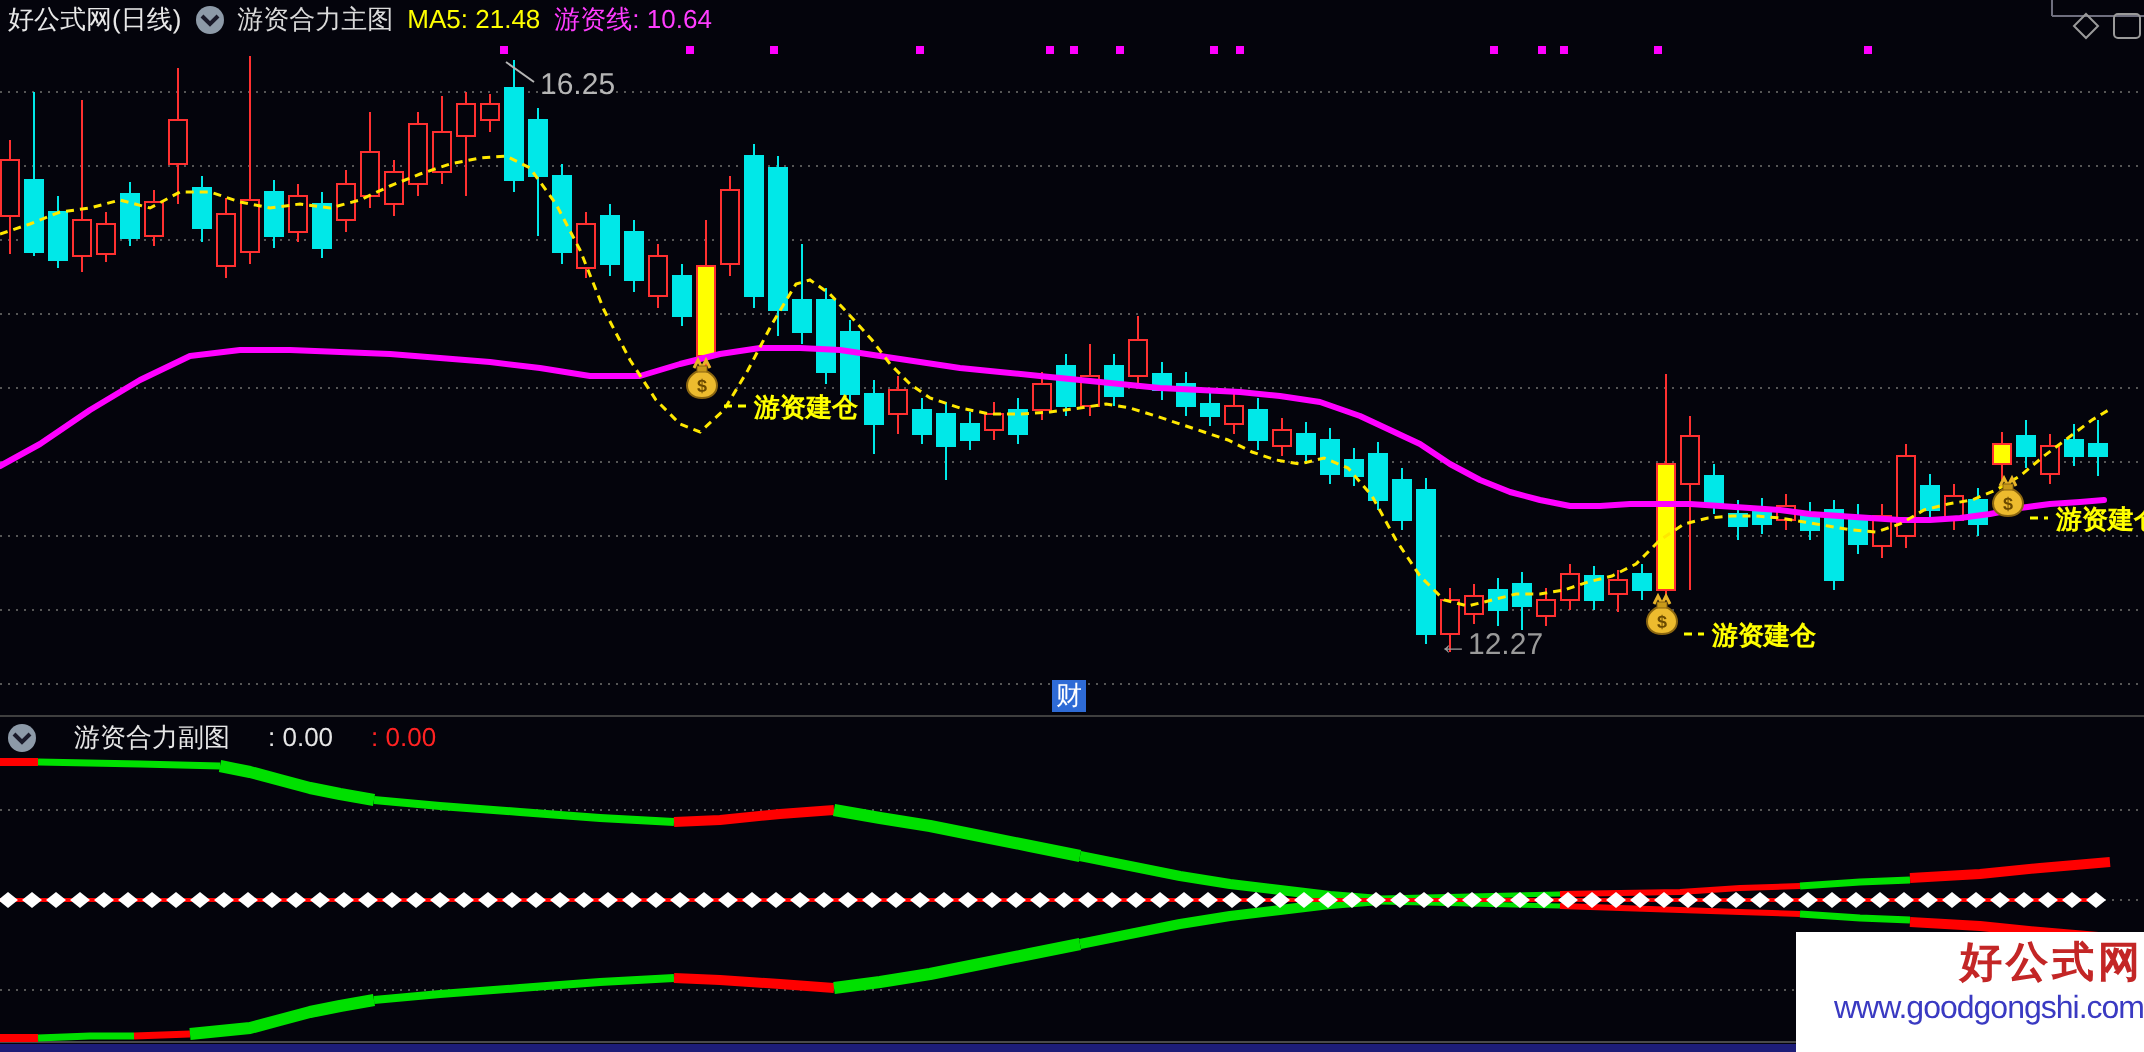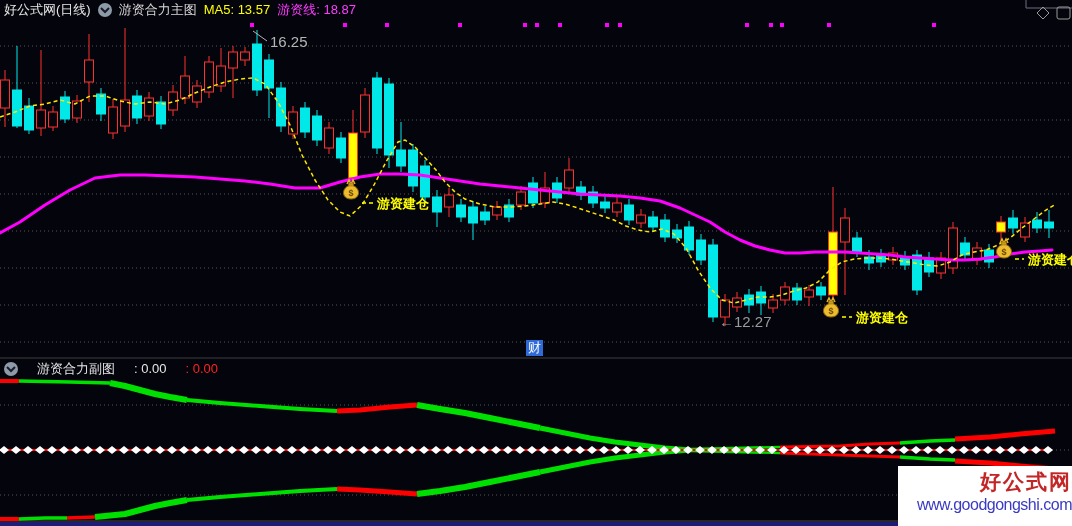--- a/index.html
+++ b/index.html
@@ -388,22 +388,22 @@
     </svg>
 
   <div class="hdr">
     <span class="stock">好公式网(日线)</span>
     <span class="chev">
       <svg width="10" height="8">
           <polyline points="1,2 5,6 9,2" fill="none" stroke="#1a1a2a" stroke-width="2"></polyline>
         </svg>
     </span>
     <span class="ind">游资合力主图</span>
-    <span class="ma5">MA5: 13.57</span>
-    <span class="yz">游资线: 18.87</span>
+    <span class="ma5">MA5: 21.48</span>
+    <span class="yz">游资线: 10.64</span>
   </div>
 
   <svg class="frame-icons" width="62" height="24">
     <path d="M16,0 V8 M16,8 H62" stroke="#6f6f7f" fill="none" stroke-width="1"></path>
     <path d="M33,7 L39,13 L33,19 L27,13 Z" fill="none" stroke="#9a9a9a" stroke-width="1"></path>
     <rect x="47" y="7" width="13" height="12" rx="2" fill="none" stroke="#9a9a9a" stroke-width="1"></rect>
   </svg>
 
   <div class="badge-cai">财</div>
 

